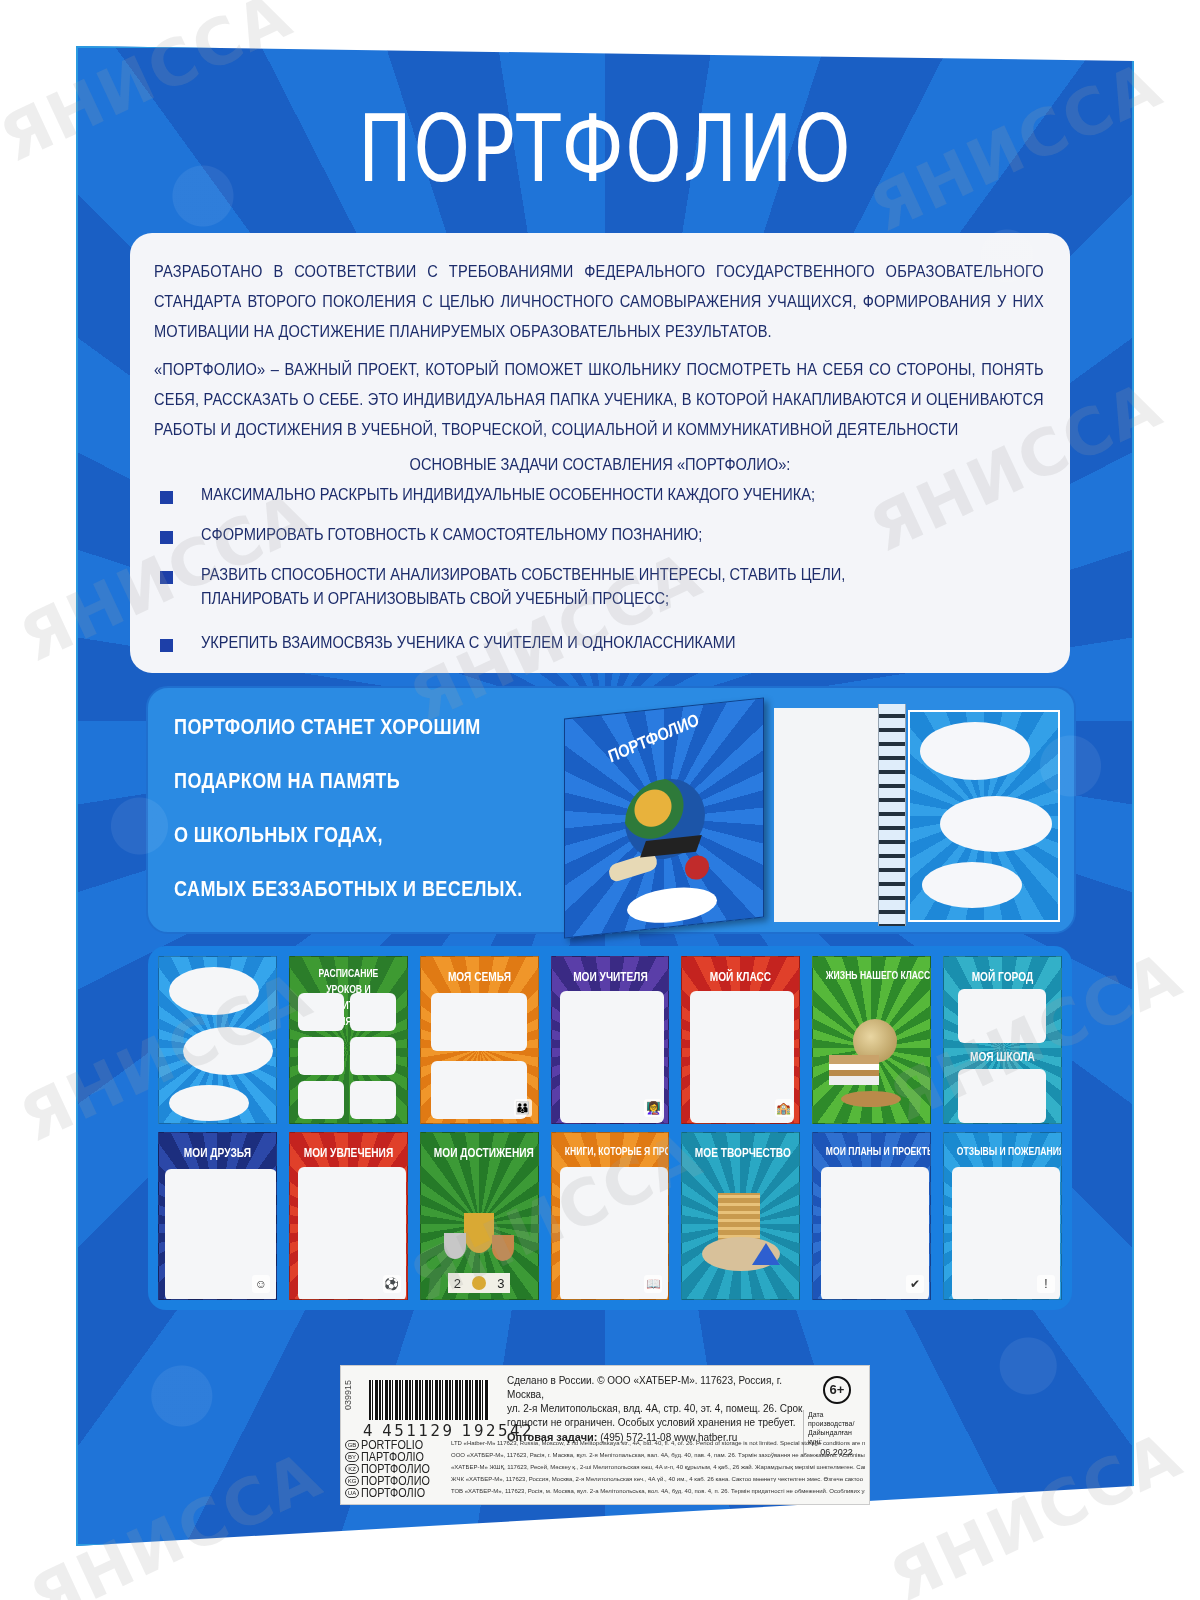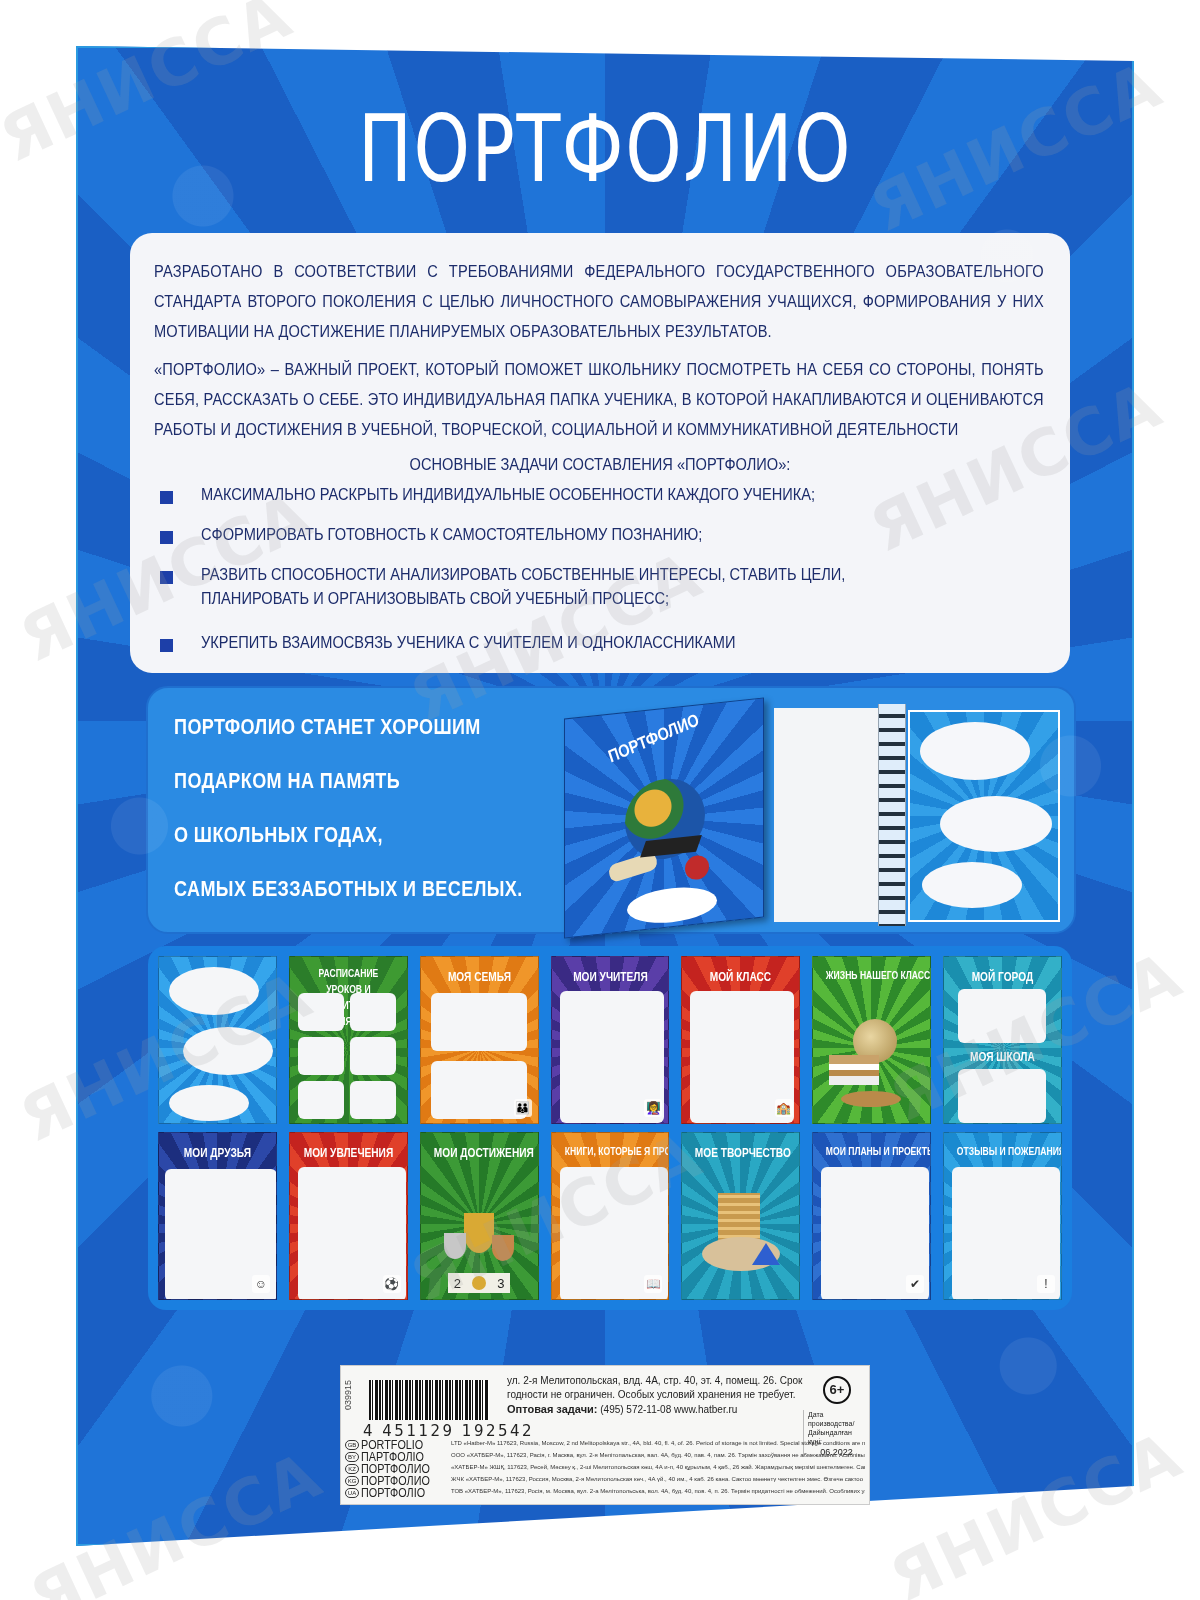--- a/index.html
+++ b/index.html
@@ -264,20 +264,21 @@
       <div class="pg-icon">!</div>
     </div>
   </div>
 </div>
 
 <div class="label">
   <div class="sku-vert">039915</div>
   <div class="barcode"></div>
   <div class="ean">4 451129 192542</div>
   <div class="label-main">
+    <div>Сделано в России. © ООО «ХАТБЕР-М». 117623, Россия, г. Москва,</div>
     <div>ул. 2-я Мелитопольская, влд. 4А, стр. 40, эт. 4, помещ. 26. Срок</div>
     <div>годности не ограничен. Особых условий хранения не требует.</div>
     <div><b>Оптовая задачи:</b> <span>(495) 572-11-08 www.hatber.ru</span></div>
   </div>
   <div class="age">6+</div>
   <div class="date-box">
     <div>Дата производства/ Дайындалған күні:</div>
     <div class="d">06.2022</div>
   </div>
   <div class="langs">

